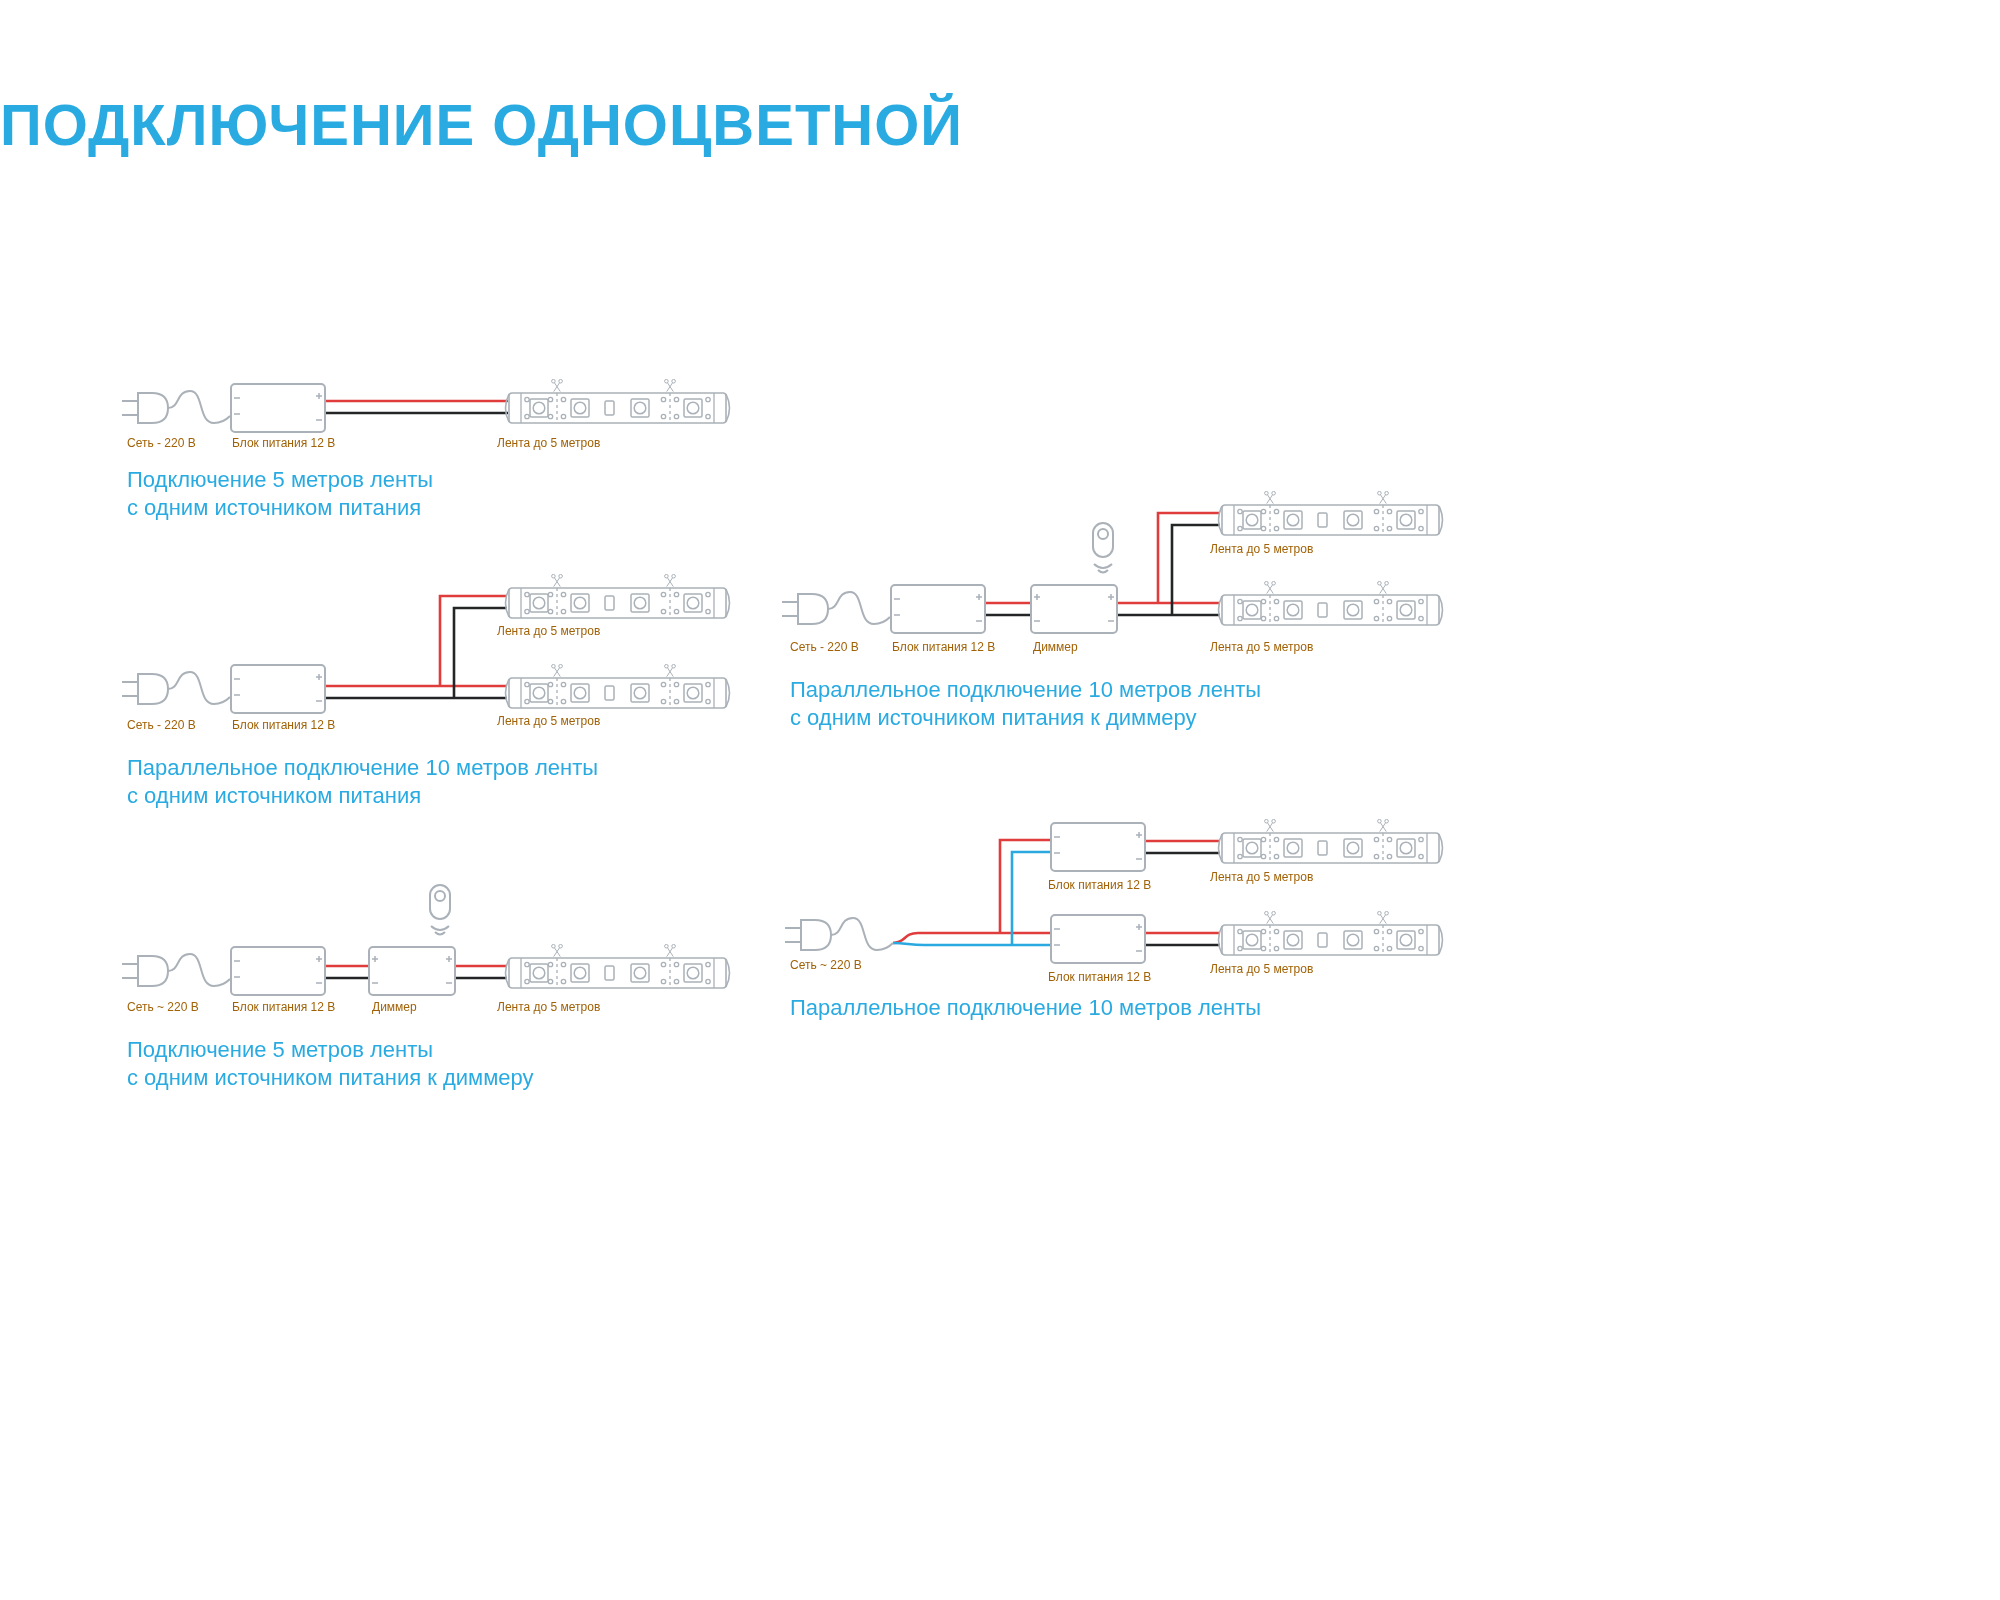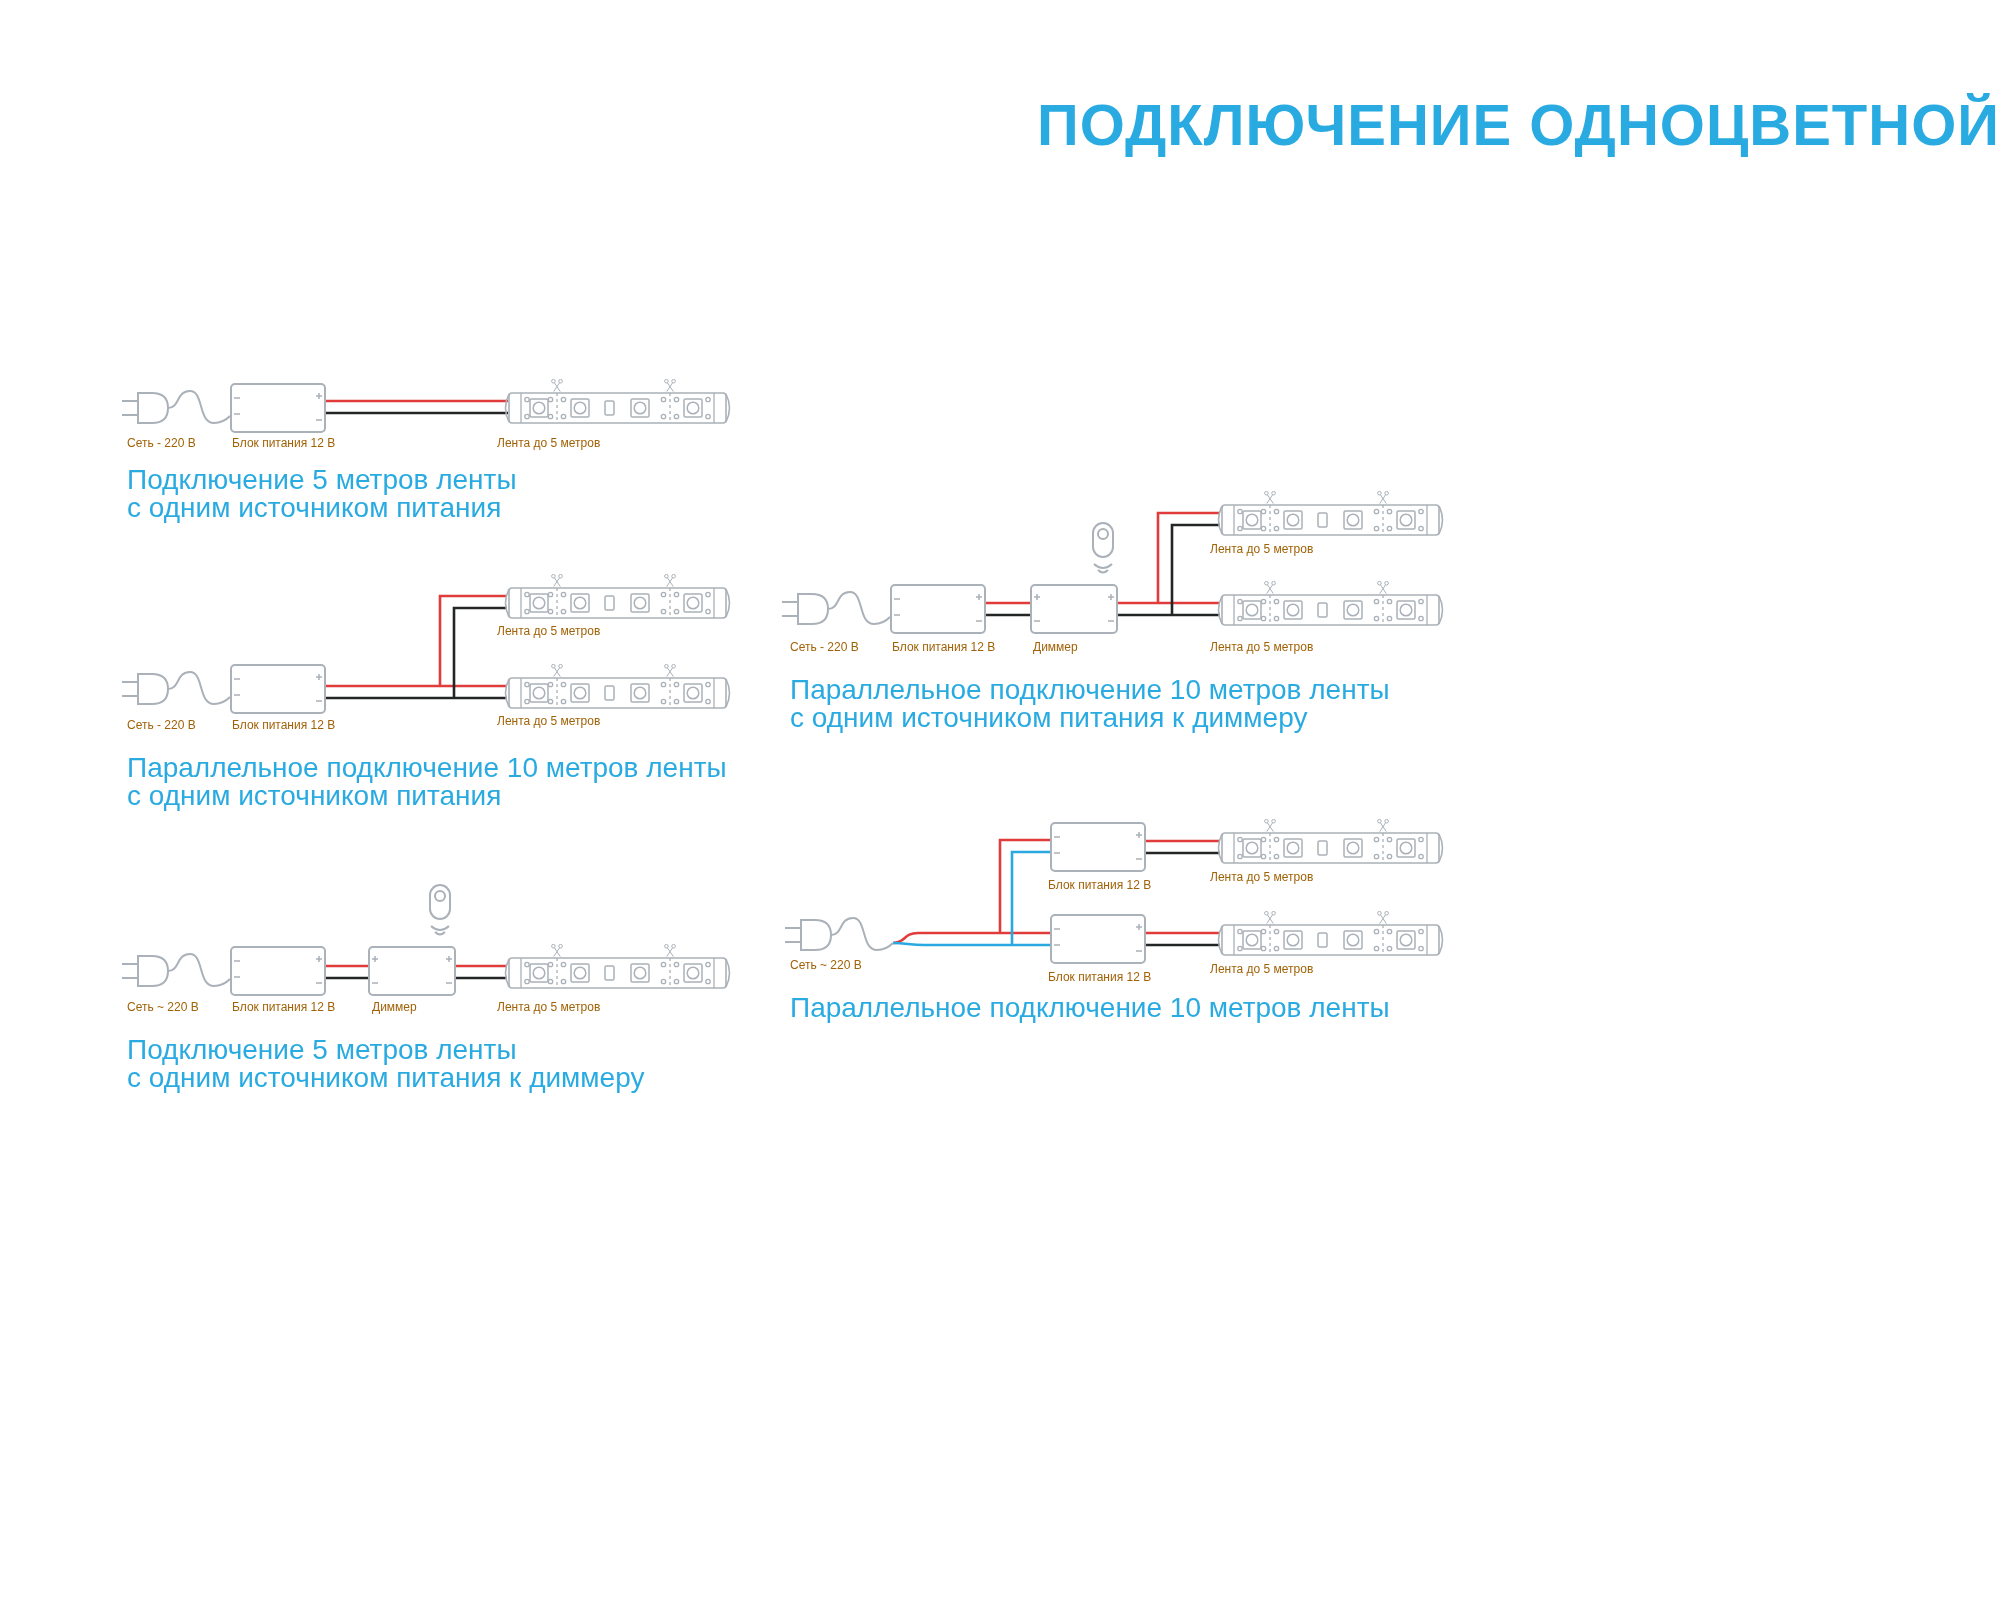--- a/index.html
+++ b/index.html
@@ -1,22 +1,22 @@
 <!DOCTYPE html>
 <html><head>
 <meta charset="utf-8">
 <style>
   * { margin:0; padding:0; box-sizing:border-box; }
   html,body { background:#ffffff; }
   body { font-family:"Liberation Sans", sans-serif; }
   #canvas { position:relative; width:2000px; height:1600px; background:#fff; overflow:hidden; }
-  .title { position:absolute; left:0; top:90px; width:100%; text-align:right;
+  .title { position:absolute; left:0; top:90px; width:100%; text-align:left;
            color:#29abe2; font-weight:700; font-size:58px; line-height:70px; letter-spacing:1px; }
   .lbl { position:absolute; font-size:12px; color:#a16207; white-space:nowrap; }
-  .cap { position:absolute; font-size:28px; color:#29abe2; line-height:28px; white-space:nowrap; }
+  .cap { position:absolute; font-size:22px; color:#29abe2; line-height:28px; white-space:nowrap; }
   .art { position:absolute; left:0; top:0; }
   .wr { stroke:#e03c3c; stroke-width:2.6; fill:none; }
   .wk { stroke:#232527; stroke-width:2.6; fill:none; }
   .wb { stroke:#29a9e0; stroke-width:2.6; fill:none; }
 </style>
 </head>
 <body>
 
 <div id="canvas">
 

